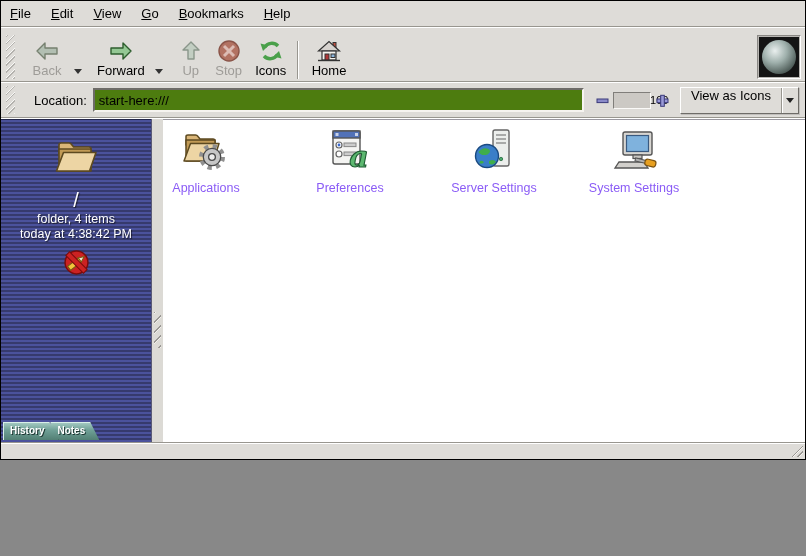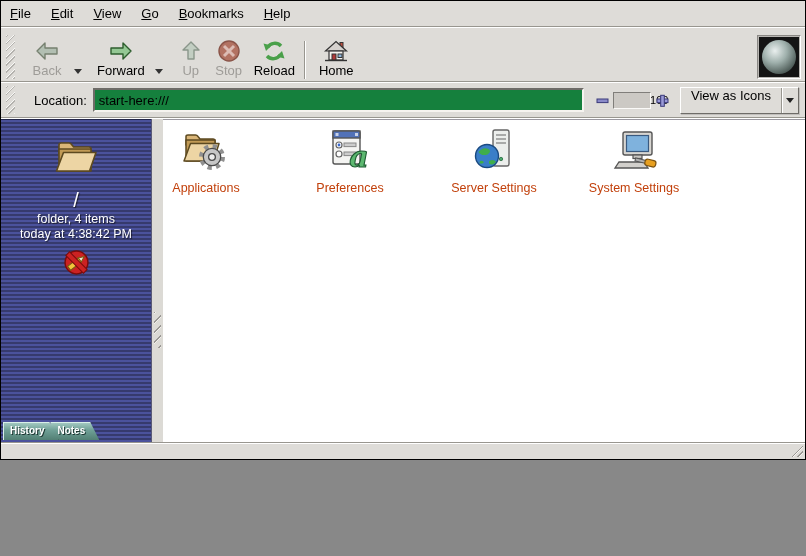--- a/index.html
+++ b/index.html
@@ -36,21 +36,21 @@
   .throbber-box { margin-left:auto; width:44px; height:44px; padding:1px; border:1px solid; border-color:#8a8884 #ffffff #ffffff #8a8884; background:#b8b6b2; }
   .throbber-inner { width:100%; height:100%; background:#141414; display:flex; align-items:center; justify-content:center; }
   .throbber-sphere { width:34px; height:34px; border-radius:50%;
     background: radial-gradient(circle at 38% 32%, #e9efee, #9fb0ac 38%, #55635f 72%, #242c2a 96%); }
 
   
   .locationbar { height:34px; display:flex; align-items:center; padding:0 6px 0 2px; }
   .loc-label { font-size:13px; margin:0 6px 0 16px; white-space:nowrap; }
   .loc-input {
     flex:1; height:24px; font-family:"Liberation Sans",sans-serif; font-size:13px; padding:0 4px;
-    border:2px solid; border-color:#6e6c68 #f6f4f0 #f6f4f0 #6e6c68; background:#15803d; color:#000; outline:none;
+    border:2px solid; border-color:#6e6c68 #f6f4f0 #f6f4f0 #6e6c68; background:#4d7c0f; color:#000; outline:none;
   }
   .zoom-ctl { display:flex; align-items:center; margin:0 10px 0 10px; }
   .zoom-btn { display:flex; align-items:center; justify-content:center; width:16px; height:16px; }
   .zoom-level {
     width:30px; height:17px; margin:0 3px; text-align:center; font-size:11px; line-height:15px;
     background:#ccc9c4; border:1px solid; border-color:#807e7a #fbfaf8 #fbfaf8 #807e7a;padding-left:36px;
   }
   .viewas-btn {
     display:flex; align-items:flex-start; height:27px; background:#dedcd8; cursor:default;
     border:1px solid; border-color:#ffffff #6e6c68 #6e6c68 #ffffff; box-shadow:1px 1px 0 #00000022;
@@ -86,21 +86,21 @@
 
   .divider { width:12px; background:#dcdad5; border-left:1px solid #5a5a78; display:flex; flex-direction:column; align-items:center; }
   .divider .grip {
     margin-top:193px; width:7px; height:36px;
     background: repeating-linear-gradient(135deg, #9a9894 0 1px, #f2f0ec 1px 2px, transparent 2px 7px);
     cursor:col-resize;
   }
 
   .main { flex:1; background:#fff; border-top:1px solid #9a98a0; padding:6px 0 0 2px; display:flex; align-items:flex-start; }
   .icon-cell { width:82px; display:flex; flex-direction:column; align-items:center; margin-right:62px; }
-  .icon-cell .icon-label { font-size:12.5px; color:#c2410c; margin-top:7px; white-space:nowrap; }
+  .icon-cell .icon-label { font-size:12.5px; color:#8b5cf6; margin-top:7px; white-space:nowrap; }
 
   
   .statusbar { position:relative; height:17px; border-top:1px solid #98968f; box-shadow:inset 0 1px 0 #fff; background:#dedcd8; }
   .resize-grip {
     position:absolute; right:2px; bottom:2px; width:13px; height:13px;
     background: repeating-linear-gradient(135deg, transparent 0 2px, #9a9894 2px 3px, #f6f4f0 3px 4px);
     clip-path: polygon(100% 0, 100% 100%, 0 100%);
     cursor:nwse-resize;
   }
 </style>
@@ -160,21 +160,21 @@
 
     <div class="tb-btn">
       <svg width="26" height="26" viewBox="0 0 26 26">
         <g fill="none" stroke="#4aa04a" stroke-width="3.4">
           <path d="M20 8 A 8.5 8.5 0 0 0 6.5 9.5"></path>
           <path d="M6 18 A 8.5 8.5 0 0 0 19.5 16.5"></path>
         </g>
         <polygon points="2.5,5.5 10.5,7.5 5,13" fill="#4aa04a"></polygon>
         <polygon points="23.5,20.5 15.5,18.5 21,13" fill="#4aa04a"></polygon>
       </svg>
-      <span class="tb-label">Reload</span>
+      <span class="tb-label">Icons</span>
     </div>
 
     <div class="tb-sep"></div>
 
     <div class="tb-btn">
       <svg width="26" height="26" viewBox="0 0 26 26">
         <rect x="17" y="4.5" width="3" height="6" fill="#c05040" stroke="#333" stroke-width="1"></rect>
         <polygon points="2.5,13 13,3.5 23.5,13" fill="#d6d2ce" stroke="#333" stroke-width="1.2"></polygon>
         <rect x="6" y="13" width="14" height="9" fill="#f5f3ef" stroke="#333" stroke-width="1.2"></rect>
         <rect x="9" y="16" width="4" height="6" fill="#b03838" stroke="#333" stroke-width="1"></rect>

